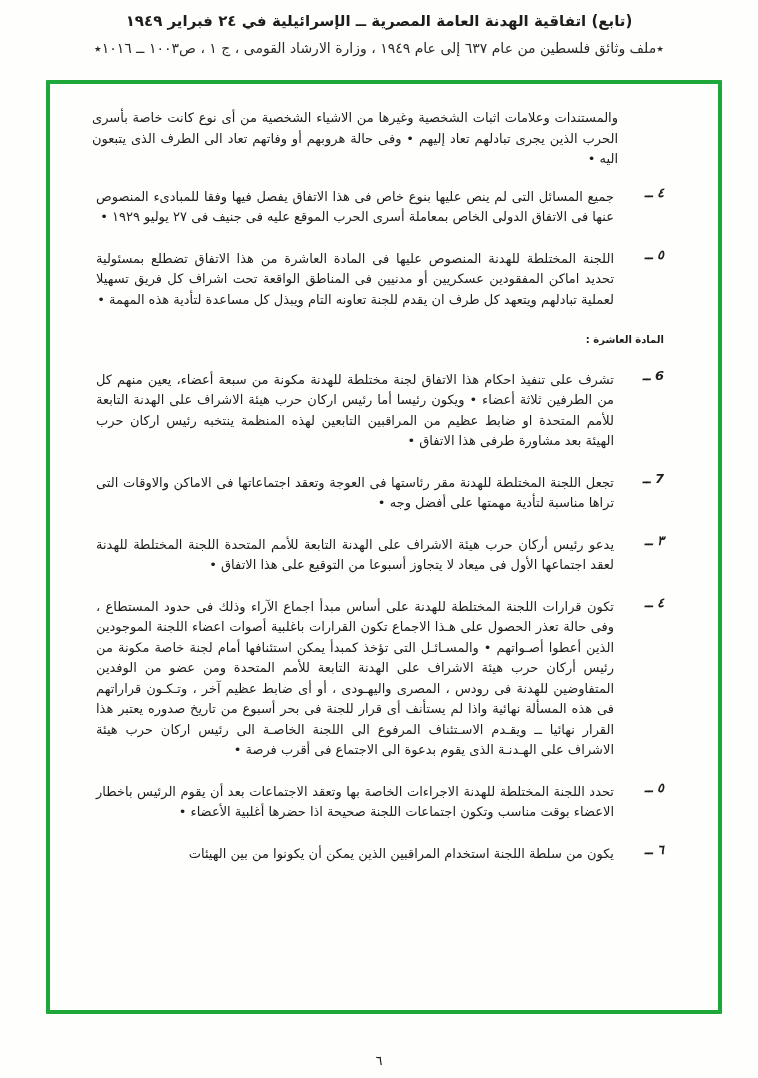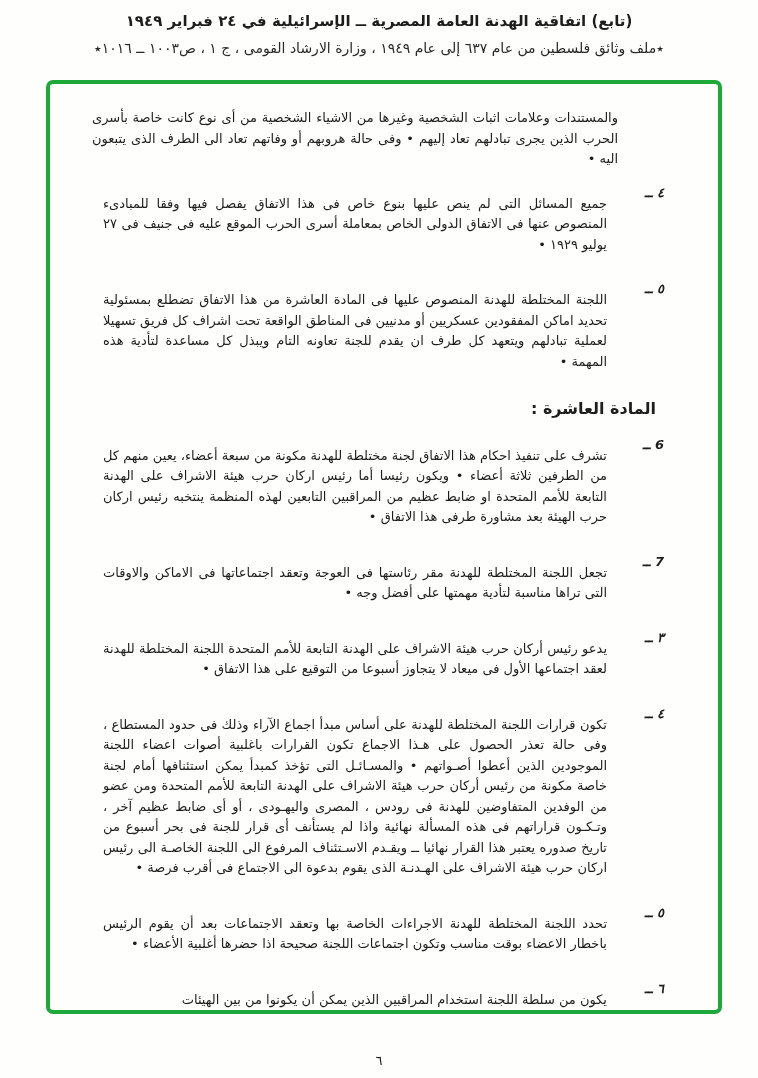--- a/index.html
+++ b/index.html
@@ -37,21 +37,21 @@
     color: #2a2a2a;
   }
   .content-frame {
     position: absolute;
     top: 80px;
     left: 46px;
     width: 676px;
     height: 934px;
     box-sizing: border-box;
     border: 4px solid var(--green, #1ea83a);
-    border-radius: 7px;
+    border-radius: 1px;
     padding: 24px 54px 0 42px;
     overflow: hidden;
     direction: rtl;
     text-align: justify;
     font-size: 13px;
     line-height: 20.5px;
   }
   .intro {
     margin: 0 46px 13px 0;
   }
@@ -59,27 +59,27 @@
     display: flex;
     margin: 0 0 13px 0;
   }
   .num {
     flex: 0 0 46px;
     font-weight: bold;
     white-space: nowrap;
     font-style: italic;
   }
   .txt {
-    margin: 11px;
+    margin: 4px;
     flex: 1;
   }
   .section-heading {
-    font-size: 16px;
+    font-size: 10px;
     font-weight: bold;
-    margin: 16px 8px 15px 0;
+    margin: 16px 0 15px 0;
     text-align: right;
   }
   .page-footer {
     position: absolute;
     bottom: 10px;
     left: 0;
     right: 0;
     text-align: center;
     font-size: 13px;
     color: #1d1d1d;

